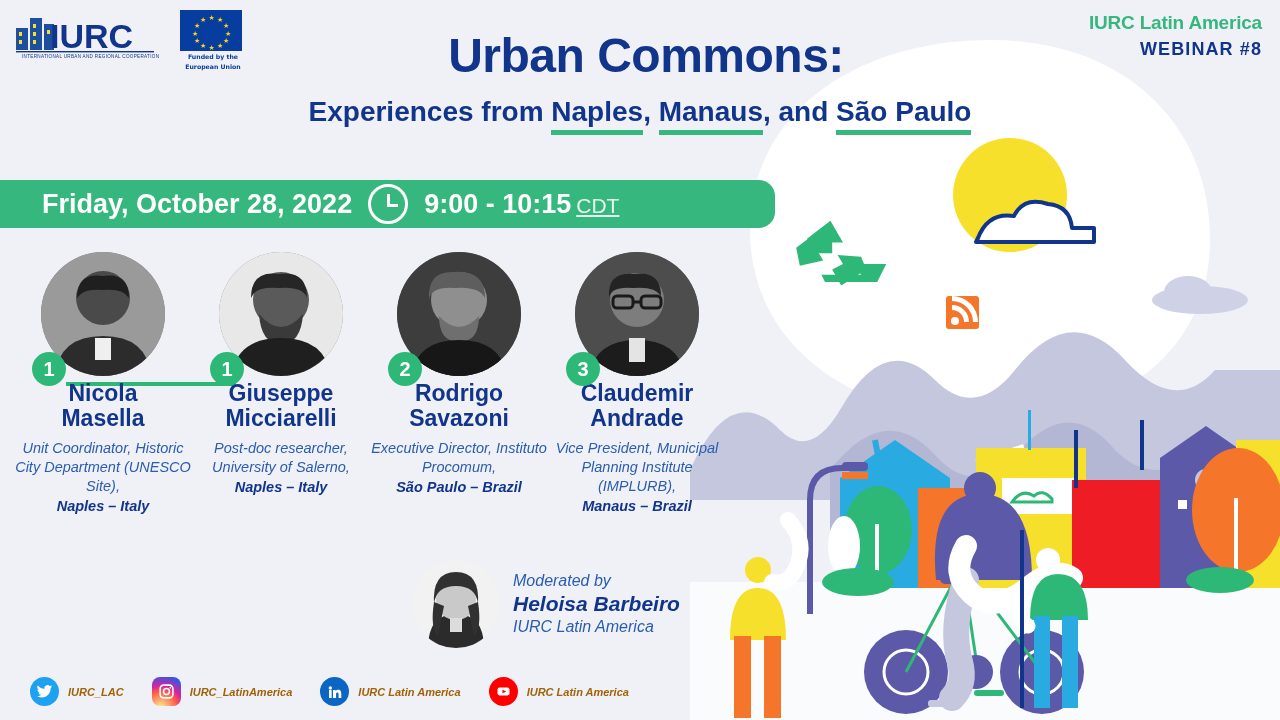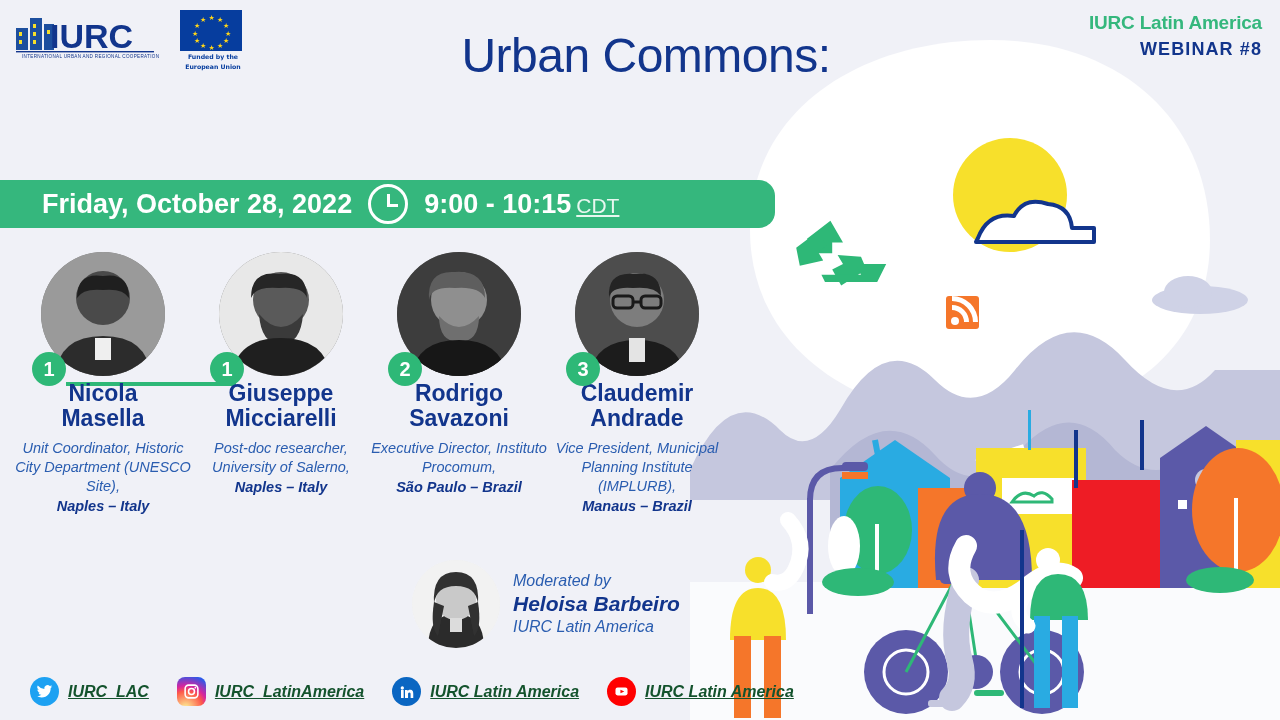--- a/index.html
+++ b/index.html
@@ -22,21 +22,21 @@
   .eu-cap { font-size:6.2px; color:#063d9e; font-weight:bold; line-height:1.28; margin-top:2px;
             font-family:"DejaVu Sans", sans-serif; }
 
   .hdr-right { position:absolute; right:18px; top:12px; text-align:right; }
   .hdr-lac { color:#35b77d; font-size:19px; font-weight:bold; letter-spacing:-0.2px; }
   .hdr-web { color:#12358c; font-size:18px; font-weight:bold; letter-spacing:1.1px; margin-top:5px; }
 
   
   .title-main {
     position:absolute; left:12px; right:0; top:28px; text-align:center;
-    color:#12358c; font-size:48px; font-weight:normal; letter-spacing:-0.5px;
+    color:#12358c; font-size:48px; font-weight:bold; letter-spacing:-0.5px;
   }
   .title-sub {
     position:absolute; left:0; right:0; top:96px; text-align:center;
     color:#12358c; font-size:28px; font-weight:bold; white-space:nowrap;
   }
   .u-city { position:relative; display:inline-block; }
   .u-city::after {
     content:""; position:absolute; left:0; right:0; bottom:-7px; height:5px; background:#35b77d;
   }
 
@@ -87,21 +87,21 @@
   .mod-t2 { color:#12358c; font-size:21px; font-style:italic; font-weight:bold; margin-top:2px; }
   .mod-t3 { color:#2a5db0; font-size:16px; font-style:italic; margin-top:2px; }
 
   
   .socials { position:absolute; left:30px; bottom:14px; display:flex; align-items:center; gap:28px; }
   .soc { display:flex; align-items:center; gap:9px; }
   .soc-ic { width:29px; height:29px; border-radius:50%; display:flex; align-items:center; justify-content:center; }
   .soc-ic svg { display:block; }
   .soc-ig { border-radius:8px; background:
       radial-gradient(circle at 30% 107%, #fdf497 0%, #fd5949 45%, #d6249f 60%, #285AEB 90%); }
-  .soc-label { color:#14532d; font-size:16px; font-style:italic; font-weight:bold;text-decoration:underline; }
+  .soc-label { color:#a16207; font-size:11px; font-style:italic; font-weight:bold; }
 
   
   .illus { position:absolute; right:0; top:0; width:590px; height:720px; }
   .illus svg { display:block; width:100%; height:100%; }
 </style>
 </head>
 <body>
 
 <div class="stage">
 
@@ -264,20 +264,23 @@
     <div class="eu-cap">Funded by the</div>
     <div class="eu-cap">European Union</div>
   </div>
 
   <div class="hdr-right">
     <div class="hdr-lac">IURC Latin America</div>
     <div class="hdr-web">WEBINAR #8</div>
   </div>
 
   <div class="title-main">Urban Commons:</div>
+  <div class="title-sub">
+    <span>Experiences from </span><span class="u-city">Naples</span><span>, </span><span class="u-city">Manaus</span><span>, and </span><span class="u-city">São Paulo</span>
+  </div>
 
   <div class="banner">
     <span class="banner-date">Friday, October 28, 2022</span>
     <span class="clock"></span>
     <span class="banner-time">
       <span>9:00 - 10:15</span><span class="banner-tz">CDT</span>
     </span>
   </div>
 
   <div class="link-bar"></div>

